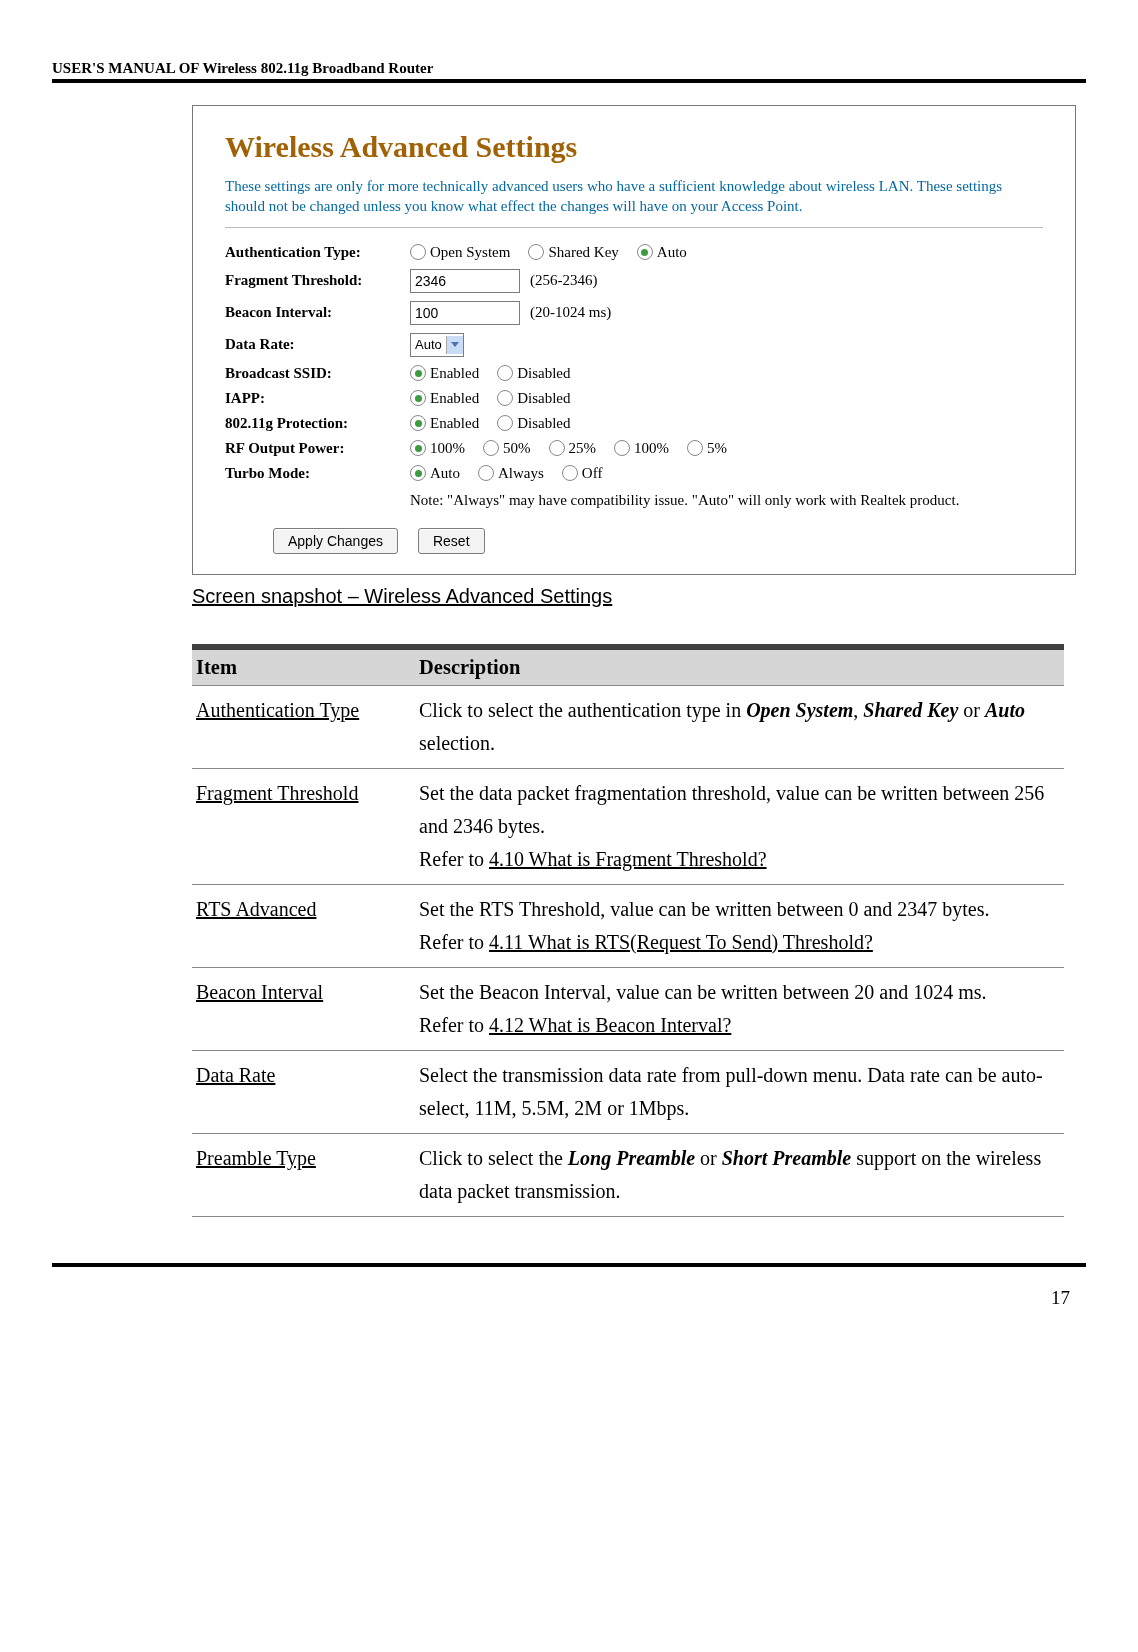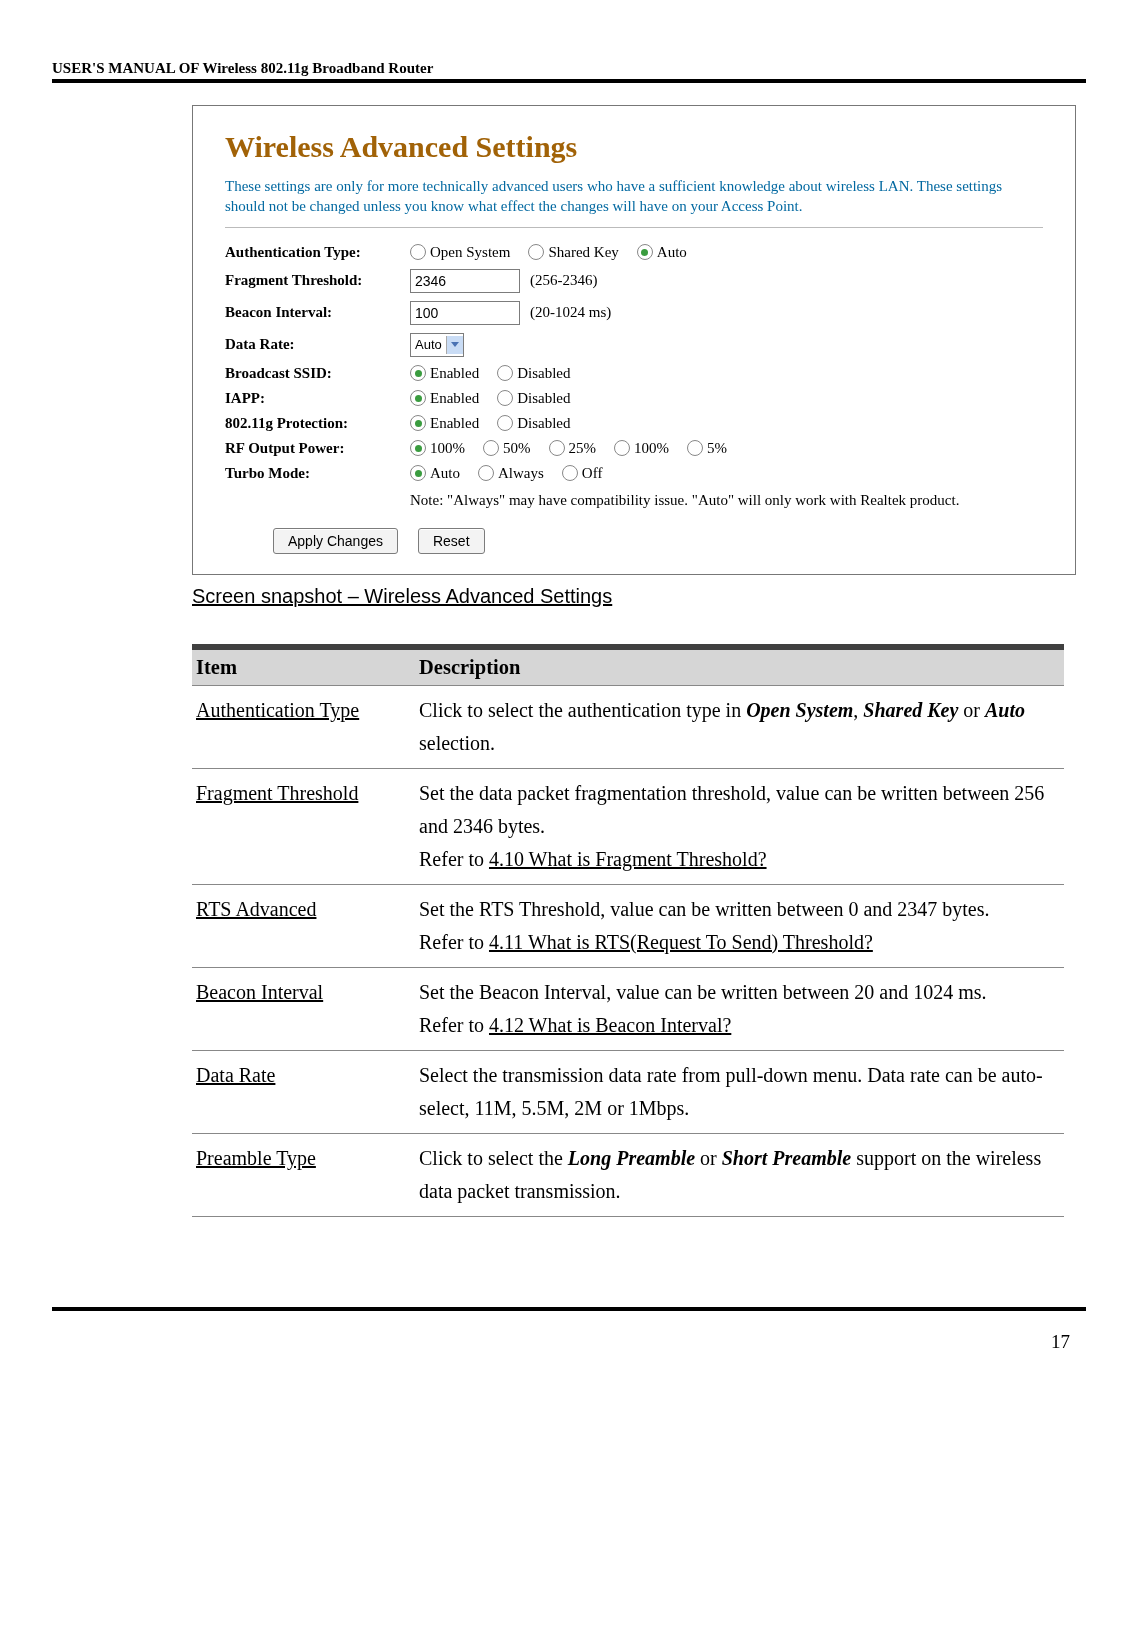--- a/index.html
+++ b/index.html
@@ -185,21 +185,21 @@
       border-bottom: 1px solid #888;
       vertical-align: top;
       line-height: 1.65;
     }
     .desc-table td.item-col {
       width: 215px;
       text-decoration: underline;
     }
     .page-footer {
       border-top: 4px solid black;
-      margin-top: 90px;
+      margin-top: 46px;
       padding-top: 20px;
       text-align: right;
       font-family: "Times New Roman", serif;
       font-size: 19px;
       padding-right: 16px;
     }
   </style>
 </head>
 <body>
 

